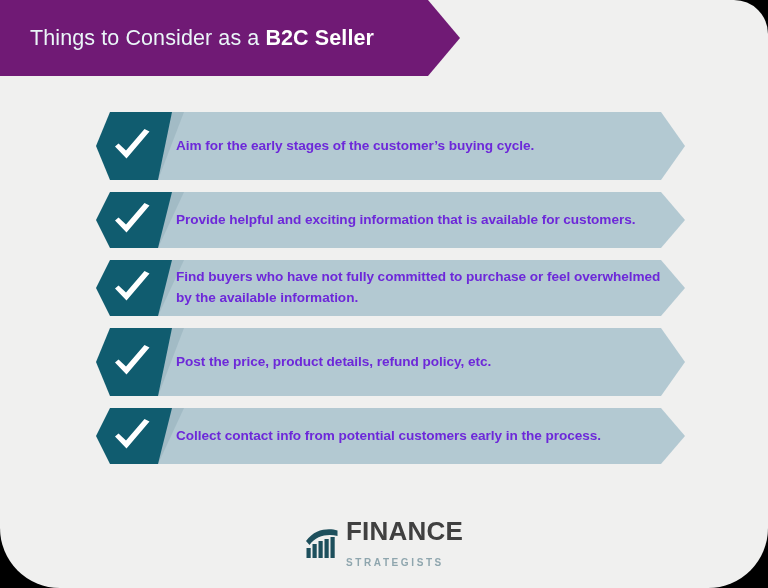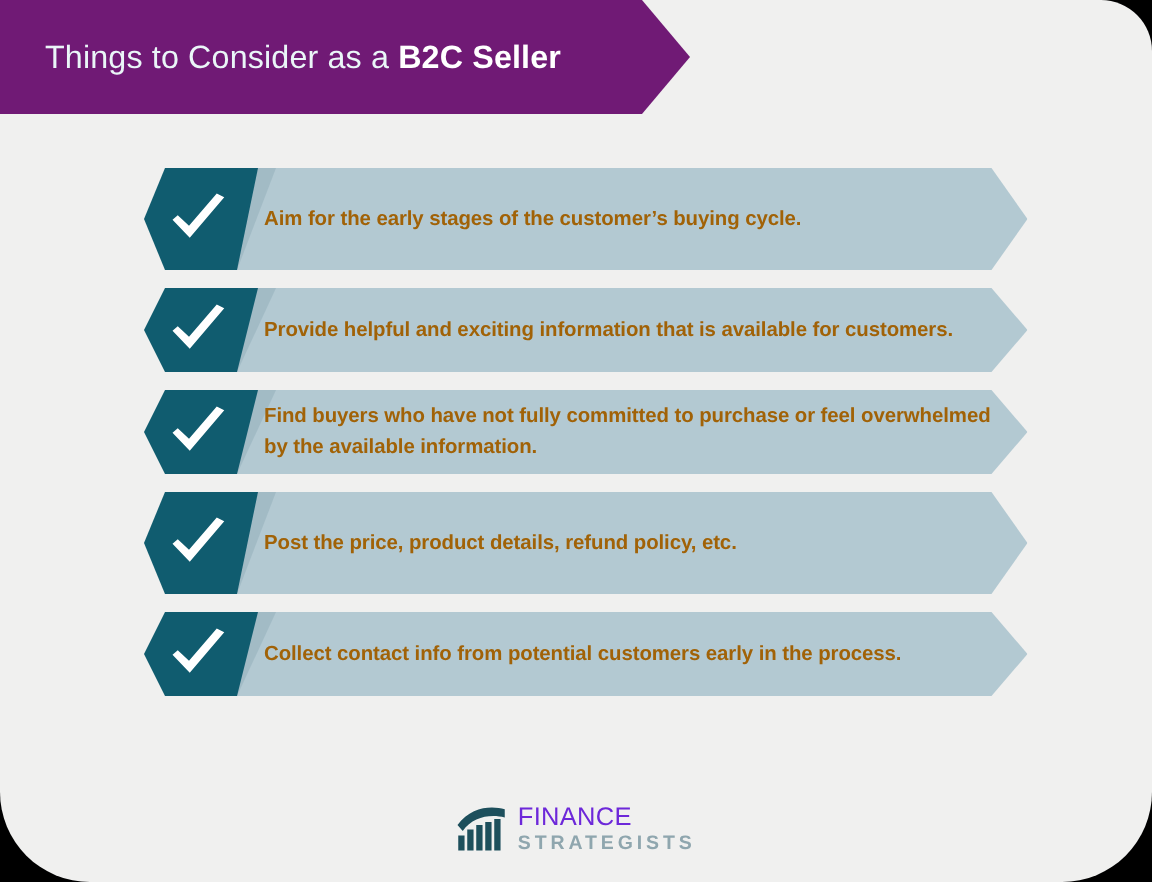--- a/index.html
+++ b/index.html
@@ -125,21 +125,21 @@
     position: absolute;
     left: 176px;
     top: 0;
     width: 492px;
     height: 100%;
     display: flex;
     align-items: center;
     font-size: 13.6px;
     font-weight: 700;
     line-height: 1.52;
-    color: #a16207;
+    color: #6d28d9;
     letter-spacing: -0.05px;
   }
 
   
   .logo {
     position: absolute;
     left: 0;
     right: 0;
     bottom: 20px;
     display: flex;
@@ -152,31 +152,31 @@
     height: 31px;
     flex: 0 0 auto;
   }
   .logo-words {
     display: flex;
     flex-direction: column;
     justify-content: center;
     line-height: 1;
   }
   .logo-main {
-    font-size: 17px;
-    font-weight: 400;
-    color: #6d28d9;
+    font-size: 26px;
+    font-weight: 700;
+    color: #404040;
     letter-spacing: 0.2px;
   }
   .logo-sub {
-    font-size: 13px;
+    font-size: 10px;
     font-weight: 700;
     color: #8FA6AE;
     letter-spacing: 2.6px;
-    margin-top: 2px;
+    margin-top: 14px;
   }
 </style>
 </head>
 <body>
 
 <div id="infographic">
 
   <div class="card">
 
     <div class="header">

